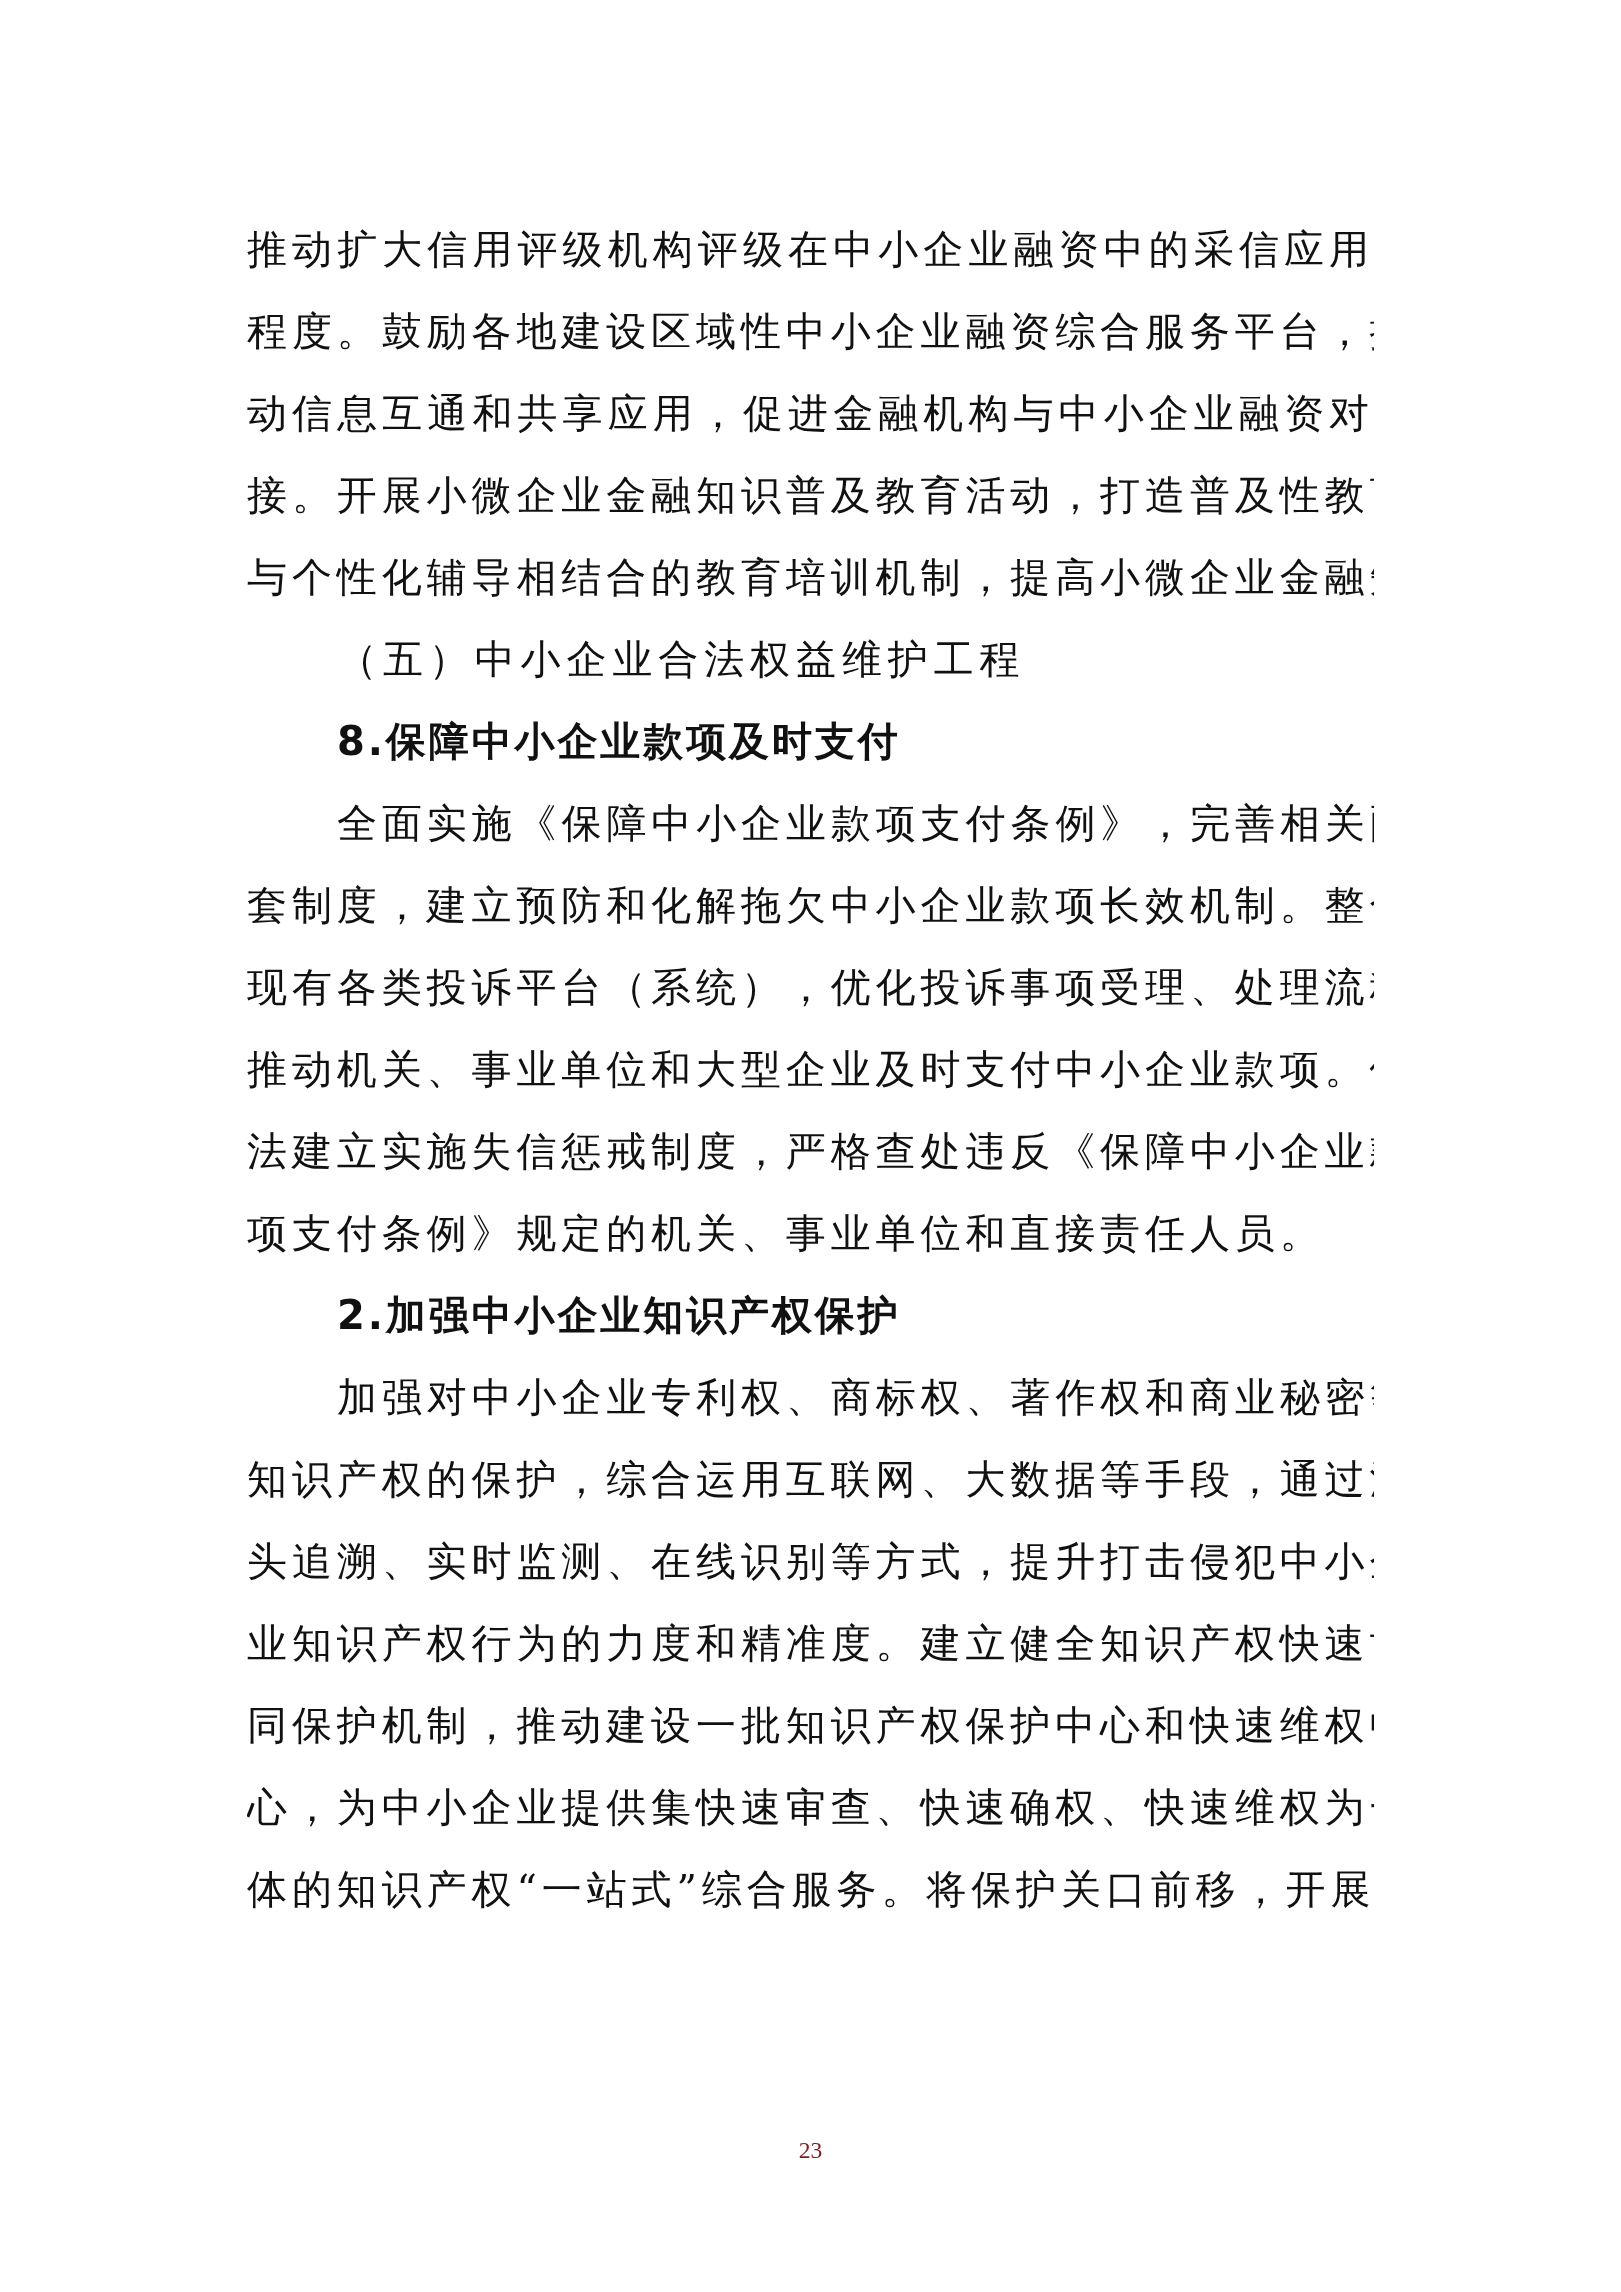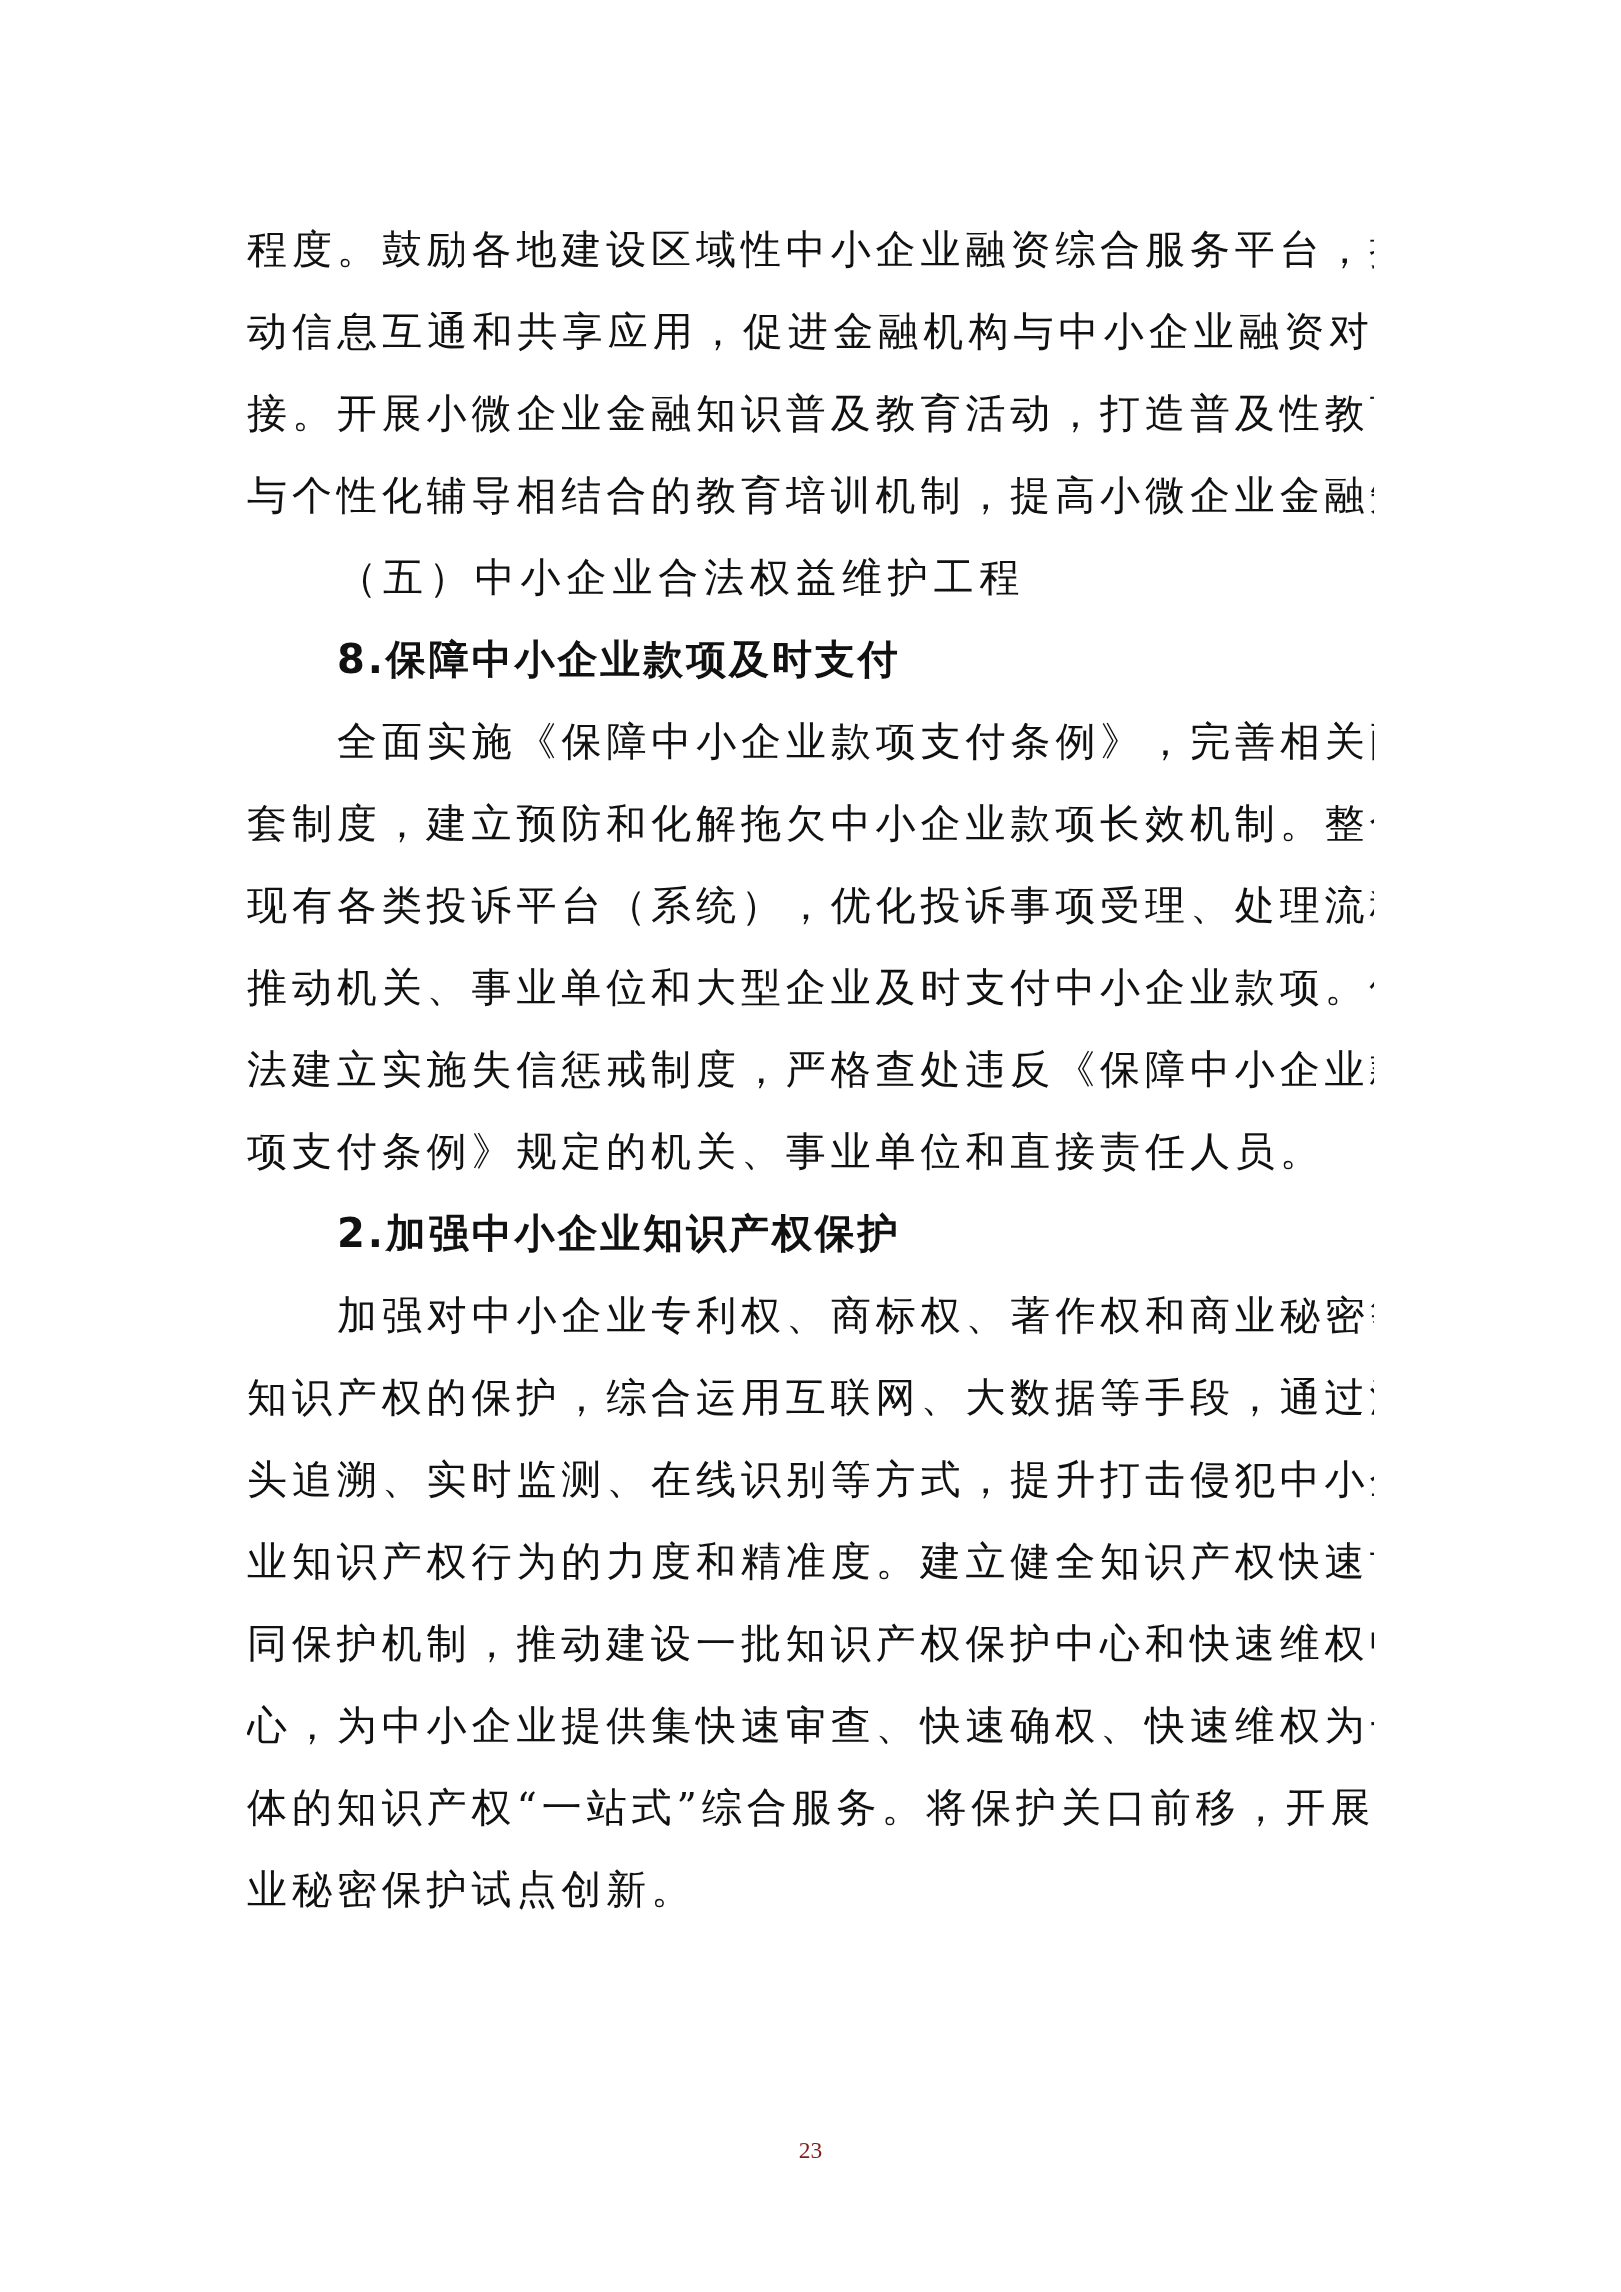--- a/index.html
+++ b/index.html
@@ -59,20 +59,21 @@
       font-size: 23.5px;
       color: #7f1d1d;
     }
   </style>
 </head>
 <body>
 
 <div class="page">
 
   <div>
+    <div class="line">推动扩大信用评级机构评级在中小企业融资中的采信应用</div>
     <div class="line">程度。鼓励各地建设区域性中小企业融资综合服务平台，推</div>
     <div class="line">动信息互通和共享应用，促进金融机构与中小企业融资对</div>
     <div class="line">接。开展小微企业金融知识普及教育活动，打造普及性教育</div>
     <div class="line">与个性化辅导相结合的教育培训机制，提高小微企业金融知</div>
   </div>
 
   <div class="line heading-section">（五）中小企业合法权益维护工程</div>
 
   <div class="line heading-sub">8.保障中小企业款项及时支付</div>
 
@@ -88,19 +89,18 @@
   <div class="line heading-sub">2.加强中小企业知识产权保护</div>
 
   <div>
     <div class="line indent">加强对中小企业专利权、商标权、著作权和商业秘密等</div>
     <div class="line">知识产权的保护，综合运用互联网、大数据等手段，通过源</div>
     <div class="line">头追溯、实时监测、在线识别等方式，提升打击侵犯中小企</div>
     <div class="line">业知识产权行为的力度和精准度。建立健全知识产权快速协</div>
     <div class="line">同保护机制，推动建设一批知识产权保护中心和快速维权中</div>
     <div class="line">心，为中小企业提供集快速审查、快速确权、快速维权为一</div>
     <div class="line">体的知识产权“一站式”综合服务。将保护关口前移，开展商</div>
-    <div class="line last">业秘密保护试点创新。</div>
   </div>
 
 </div>
 
 <div class="page-number">23</div>
 
 
 </body></html>

